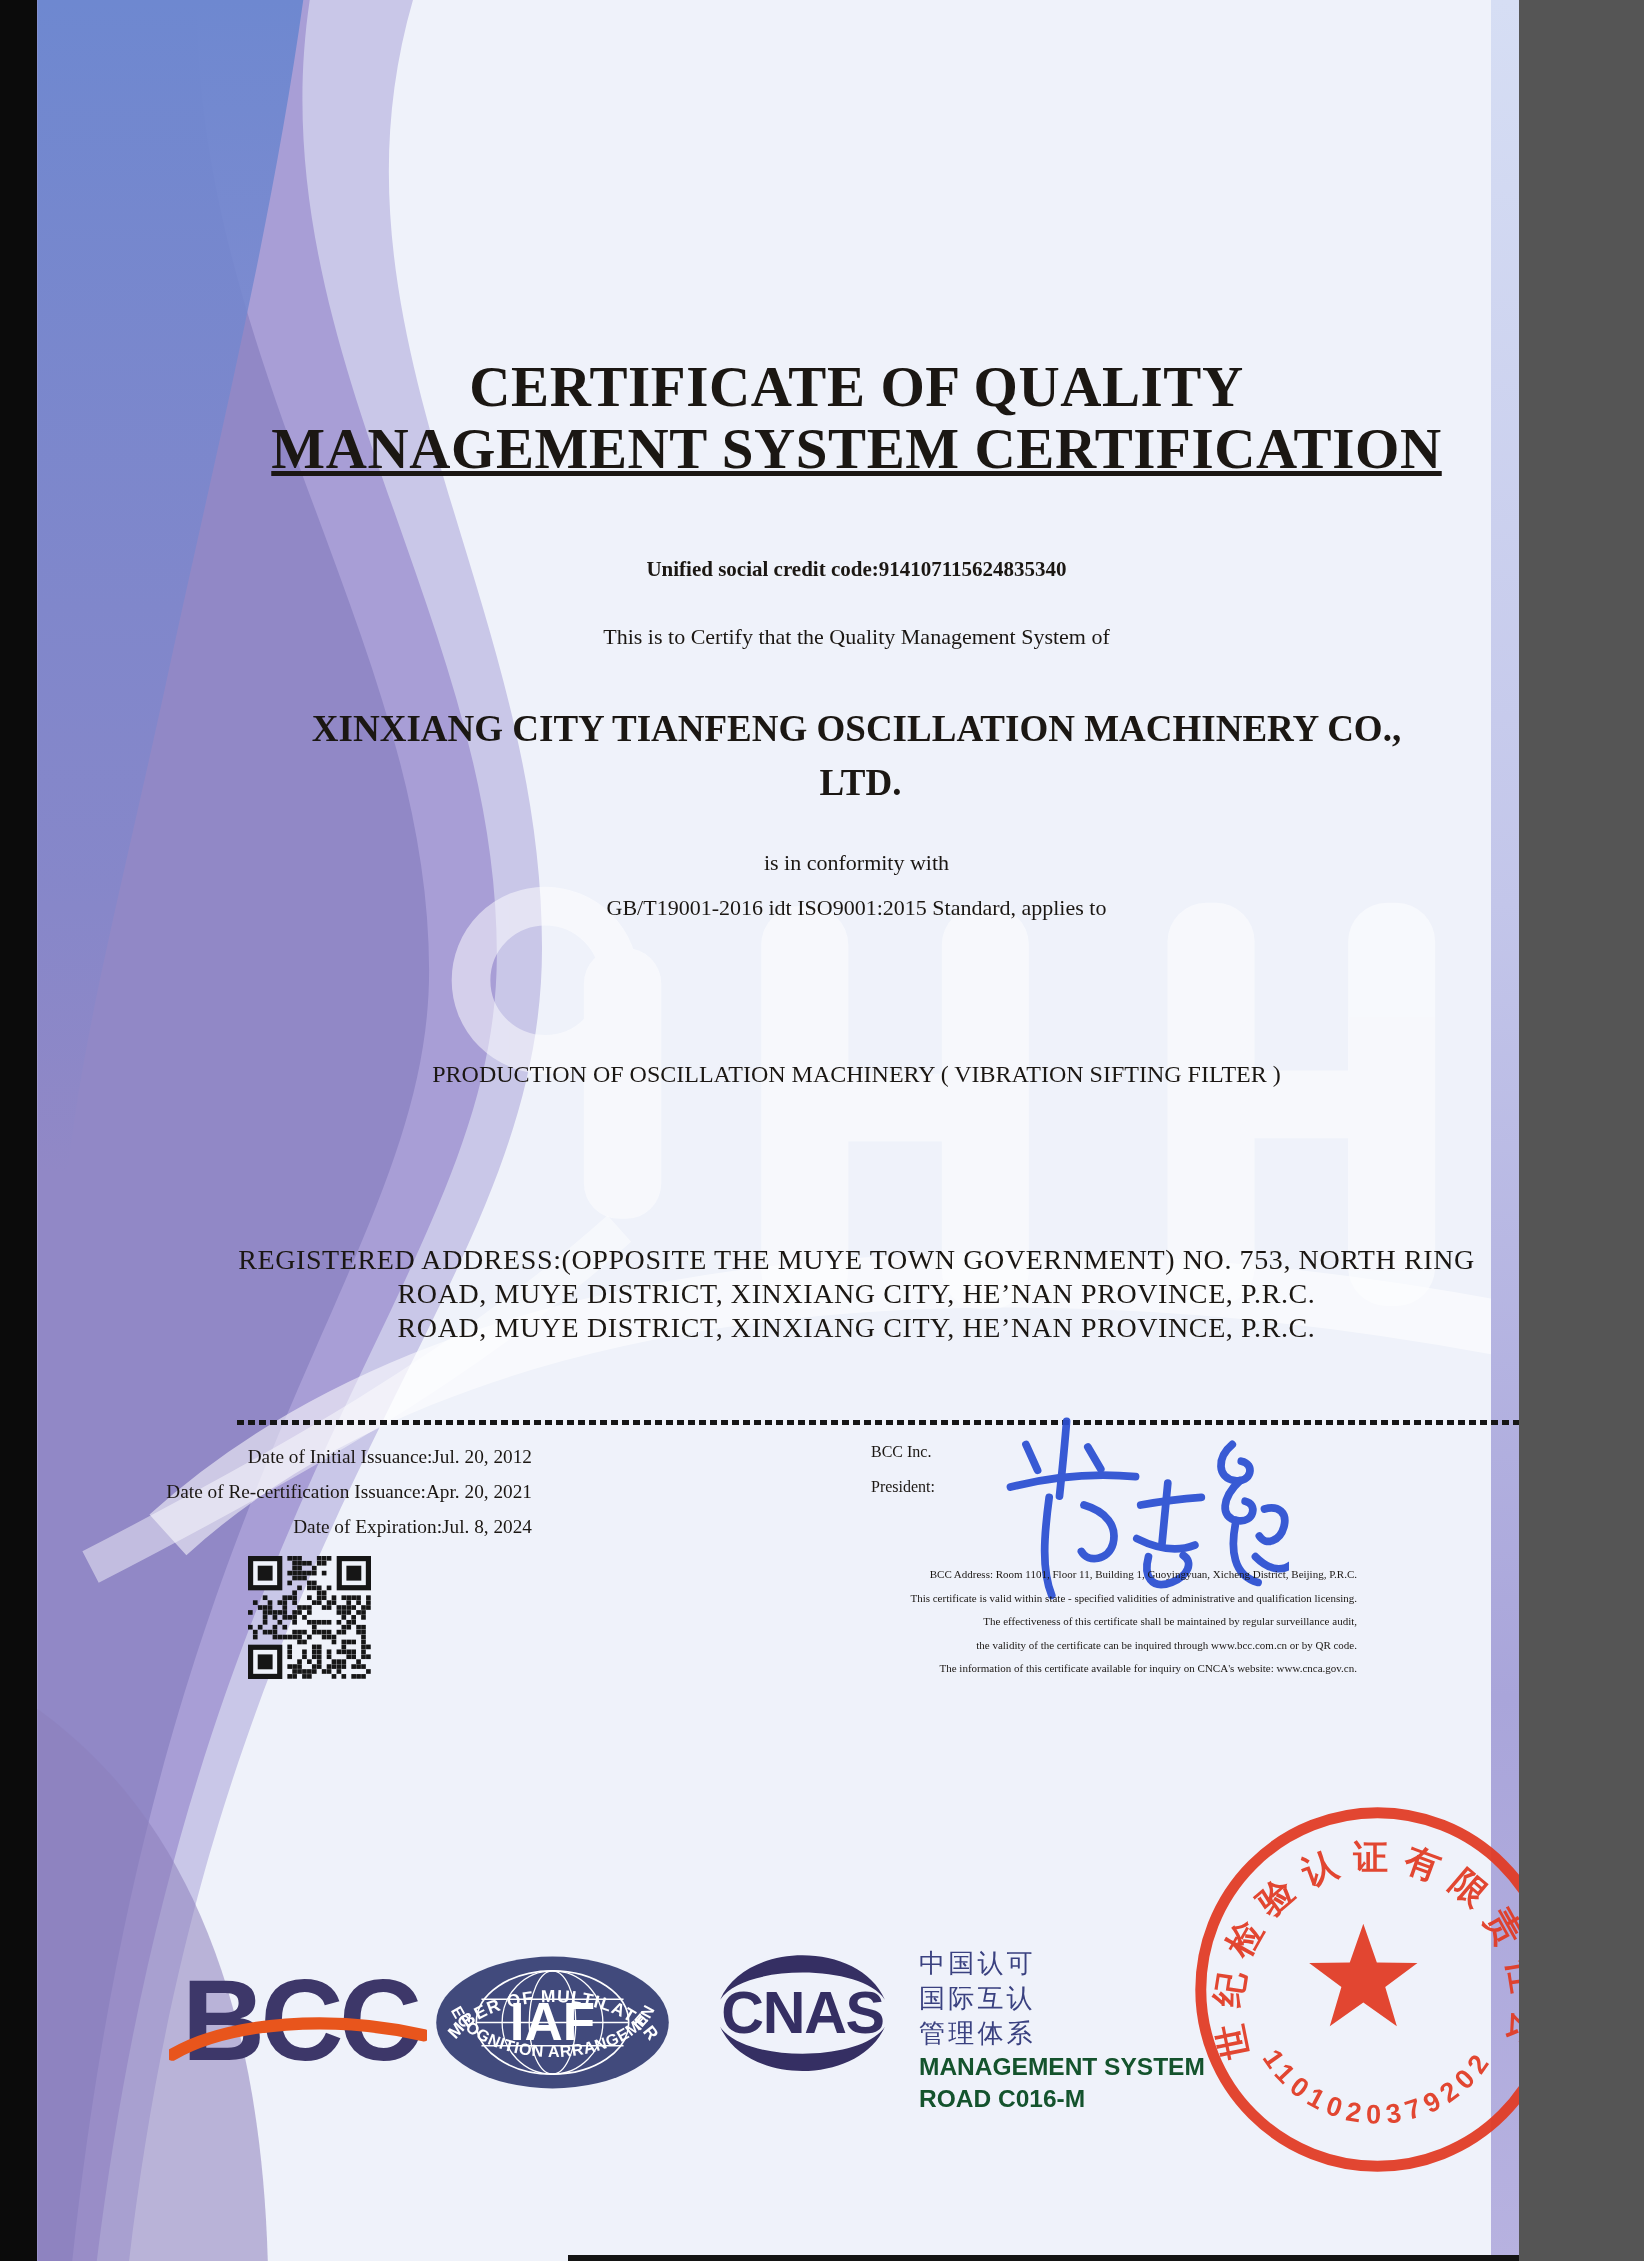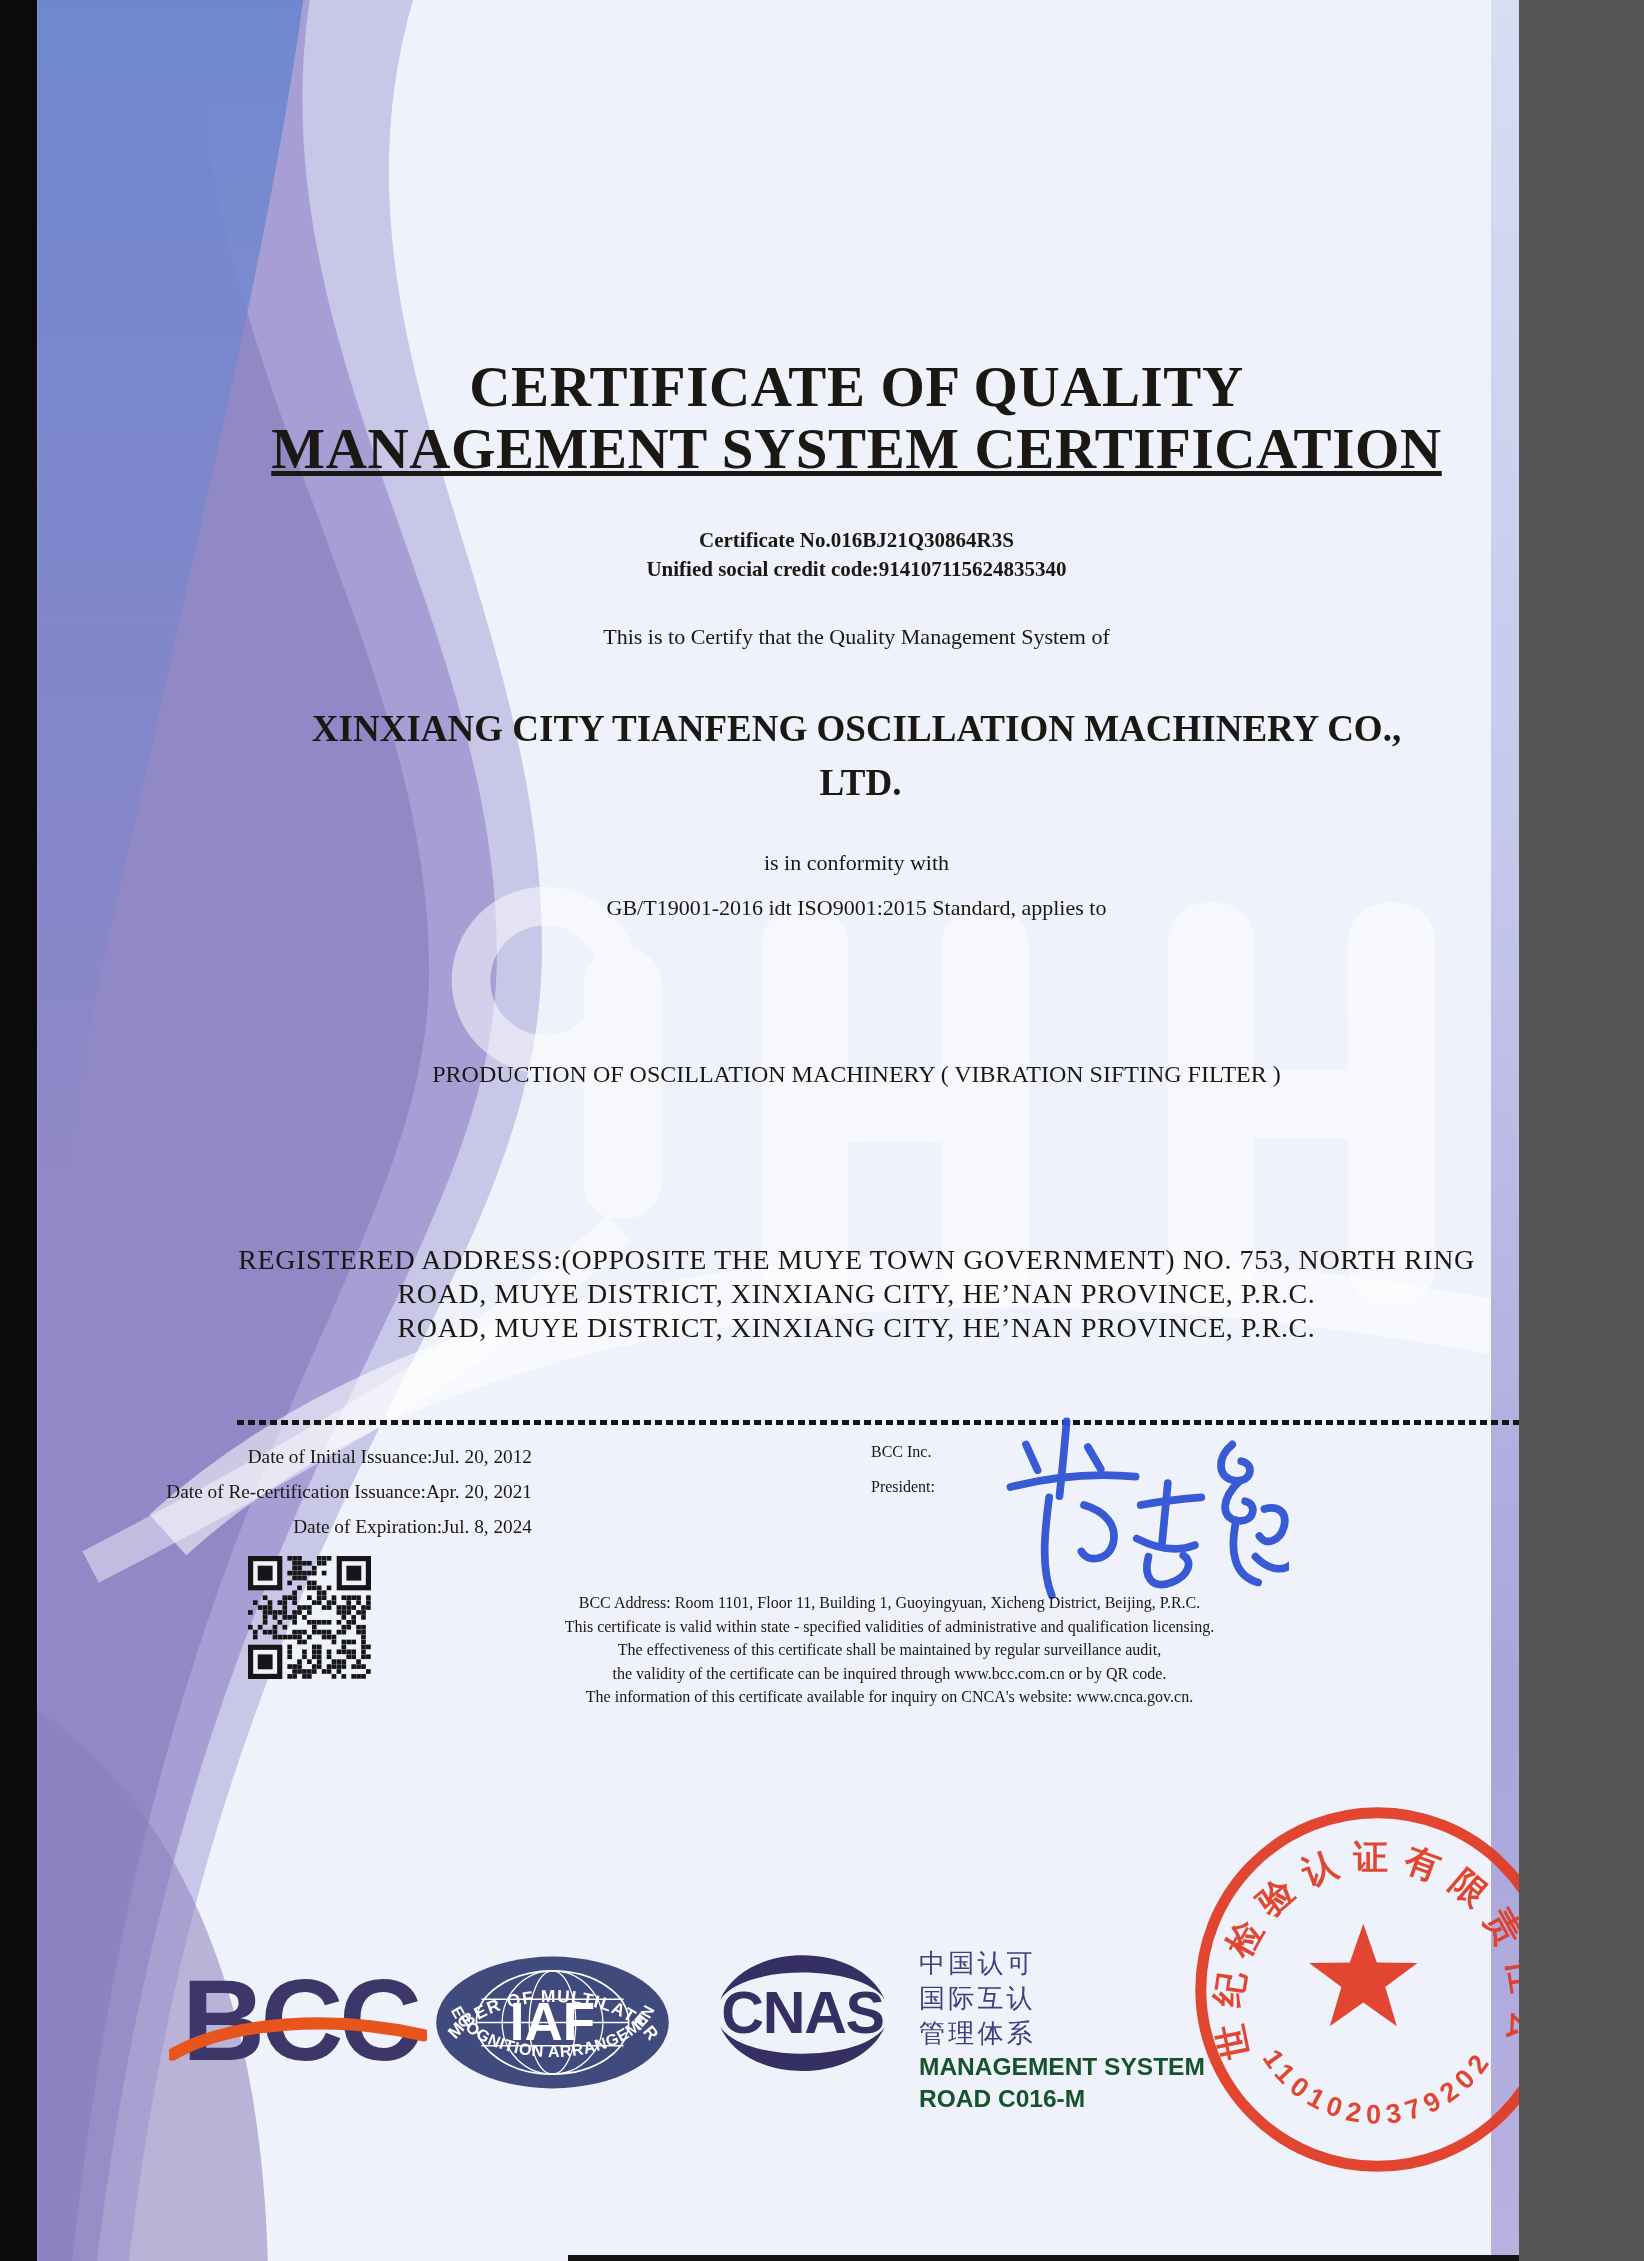--- a/index.html
+++ b/index.html
@@ -22,21 +22,21 @@
   .title{font-weight:bold;font-size:57px;letter-spacing:0.6px;line-height:62px;}
   .certno{font-weight:bold;font-size:21px;}
   .plain36{font-size:22px;}
   .company{font-weight:bold;font-size:37px;}
   .scope{font-size:24px;letter-spacing:0px;}
   .addr{font-size:28px;letter-spacing:0.6px;line-height:34px;}
   .dotline{left:237px;top:1420px;width:1403px;height:4.5px;
     background:repeating-linear-gradient(90deg,#161616 0 7px,transparent 7px 11px);}
   .dates{right:987px;text-align:right;font-size:19.3px;white-space:nowrap;}
   .lab{left:871px;font-size:16px;}
-  .fineprint{left:422px;width:935px;font-size:16px;line-height:23.5px;text-align:center;margin-top:28px;}
+  .fineprint{left:422px;width:935px;font-size:11px;line-height:23.5px;text-align:right;}
   .fp-line{white-space:nowrap;}
   
   .bcc-wrap{left:182px;top:1972px;width:232px;height:113px;}
   .bcc-text{position:absolute;left:0;top:-18px;font-family:"Liberation Sans",sans-serif;
     font-weight:bold;font-size:115px;letter-spacing:-4.5px;color:#3d3769;}
   .cn-col{left:919px;text-align:left;color:#3a4180;}
   .cn-line{font-family:"Liberation Sans",sans-serif;font-size:26px;letter-spacing:3.2px;line-height:35px;}
   .en-line{font-family:"Liberation Sans",sans-serif;font-weight:bold;font-size:24.5px;color:#14532d;line-height:32px;}
   .sig-hidden{position:absolute;opacity:0;left:1096px;top:1483px;font-size:6.4px;}
   svg text{font-family:"Liberation Sans",sans-serif;}
@@ -77,21 +77,20 @@
     <path d="M 140,2430 C 430,2280 720,2120 960,1905" fill="none" stroke="#ffffff" stroke-width="55" opacity="0.45"></path>
   </svg>
 
   <div class="abs edge-left"></div>
   <div class="abs edge-right"></div>
   <div class="abs edge-bottom"></div>
 
   <div class="abs col title" style="top:356px;">CERTIFICATE OF QUALITY</div>
   <div class="abs col title" style="top:418px;text-decoration:underline;">MANAGEMENT SYSTEM CERTIFICATION</div>
 
-  <div class="abs col certno" style="top:528px;">Certificate No.016BJ21Q30864R3S</div>
   <div class="abs col certno" style="top:557px;">Unified social credit code:914107115624835340</div>
 
   <div class="abs col plain36" style="top:624px;">This is to Certify that the Quality Management System of</div>
 
   <div class="abs col company" style="top:707px;">XINXIANG CITY TIANFENG OSCILLATION MACHINERY CO.,</div>
   <div class="abs col company" style="top:761px;padding-left:40px;">LTD.</div>
 
   <div class="abs col plain36" style="top:850px;">is in conformity with</div>
   <div class="abs col plain36" style="top:895px;">GB/T19001-2016 idt ISO9001:2015 Standard, applies to</div>
 

